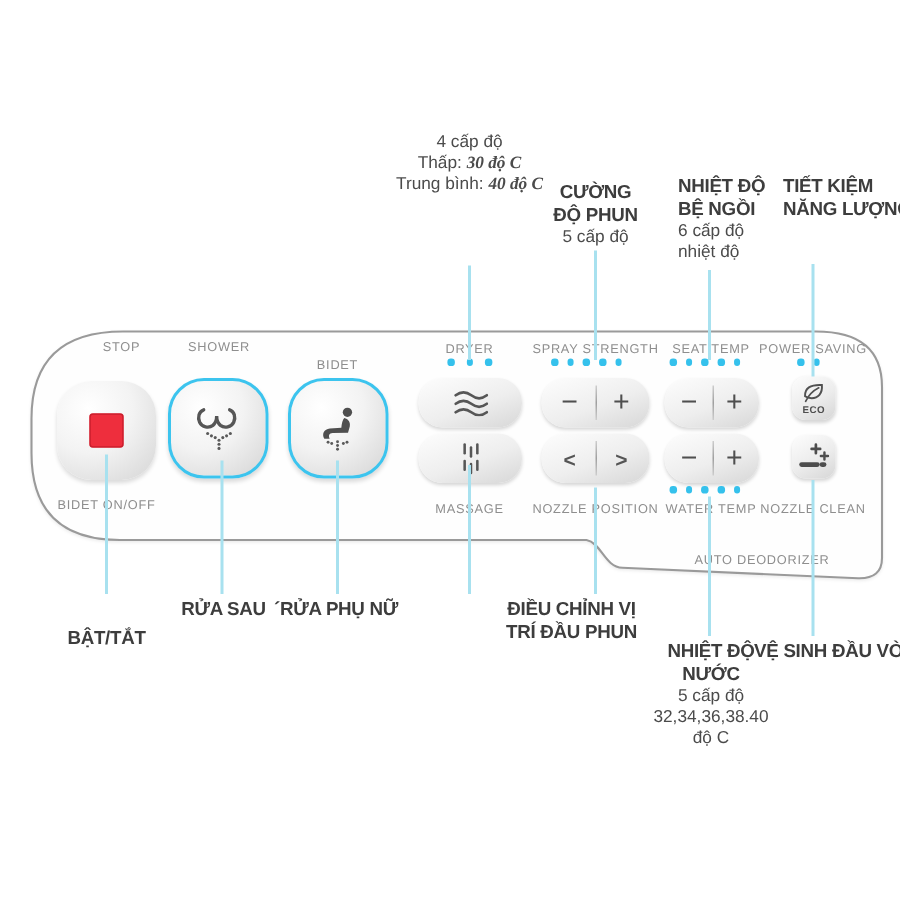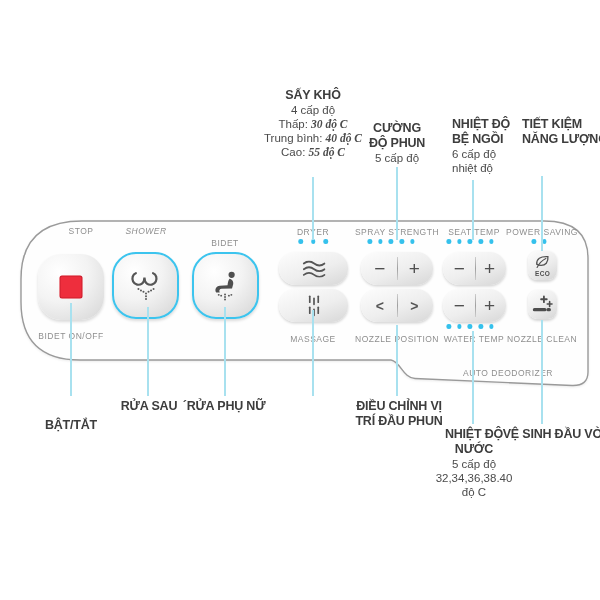--- a/index.html
+++ b/index.html
@@ -52,25 +52,23 @@
 </head>
 <body>
 
 <div class="stage">
 
   <svg id="panel-svg" width="600" height="600" viewBox="0 0 600 600">
     <path d="M82 221 H544 Q588 221 588 258 V372 Q588 386 572 385.5 L415 378.5 C403 378 401 362 391 360 L80 360 Q21 360 21 302 V279 Q21 221 82 221 Z" fill="#fefefe" stroke="#9a9a9a" stroke-width="1.4" style="filter:drop-shadow(0 1px 1px rgba(0,0,0,0.08));"></path>
   </svg>
 
   <div class="ann centered" style="left:313px;top:88px;">
-    <div class="ann-title">SẤY KHÔ</div>
     <div class="ann-sub">4 cấp độ</div>
     <div class="ann-sub"><span>Thấp: </span><span class="val">30 độ C</span></div>
     <div class="ann-sub"><span>Trung bình: </span><span class="val">40 độ C</span></div>
-    <div class="ann-sub"><span>Cao: </span><span class="val">55 độ C</span></div>
   </div>
 
   <div class="ann centered" style="left:397px;top:121px;">
     <div class="ann-title">CƯỜNG</div>
     <div class="ann-title">ĐỘ PHUN</div>
     <div class="ann-sub">5 cấp độ</div>
   </div>
 
   <div class="ann" style="left:452px;top:117px;">
     <div class="ann-title">NHIỆT ĐỘ</div>
@@ -78,21 +76,21 @@
     <div class="ann-sub">6 cấp độ</div>
     <div class="ann-sub">nhiệt độ</div>
   </div>
 
   <div class="ann" style="left:522px;top:117px;">
     <div class="ann-title">TIẾT KIỆM</div>
     <div class="ann-title">NĂNG LƯỢNG</div>
   </div>
 
   <div class="plabel" style="left:81px;top:226px;">STOP</div>
-  <div class="plabel" style="left:146px;top:226px;font-style:italic;">SHOWER</div>
+  <div class="plabel" style="left:146px;top:226px;">SHOWER</div>
   <div class="plabel" style="left:225px;top:238px;">BIDET</div>
   <div class="plabel" style="left:313px;top:227px;">DRYER</div>
   <div class="plabel" style="left:397px;top:227px;">SPRAY STRENGTH</div>
   <div class="plabel" style="left:474px;top:227px;">SEAT TEMP</div>
   <div class="plabel" style="left:542px;top:227px;">POWER SAVING</div>
   <div class="plabel" style="left:71px;top:331px;">BIDET ON/OFF</div>
   <div class="plabel" style="left:313px;top:334px;">MASSAGE</div>
   <div class="plabel" style="left:397px;top:334px;">NOZZLE POSITION</div>
   <div class="plabel" style="left:474px;top:334px;">WATER TEMP</div>
   <div class="plabel" style="left:542px;top:334px;">NOZZLE CLEAN</div>
@@ -246,21 +244,21 @@
 
   <div class="ann centered" style="left:71px;top:399px;margin-top:19px;">
     <div class="ann-title">BẬT/TẮT</div>
   </div>
   <div class="ann centered" style="left:149px;top:399px;">
     <div class="ann-title">RỬA SAU</div>
   </div>
   <div class="ann centered" style="left:224px;top:399px;">
     <div class="ann-title">´RỬA PHỤ NỮ</div>
   </div>
-  <div class="ann centered" style="left:399px;top:399px;">
+  <div class="ann centered" style="left:381px;top:399px;">
     <div class="ann-title">ĐIỀU CHỈNH VỊ</div>
     <div class="ann-title">TRÍ ĐẦU PHUN</div>
   </div>
   <div class="ann centered" style="left:474px;top:427px;">
     <div class="ann-title">NHIỆT ĐỘ</div>
     <div class="ann-title">NƯỚC</div>
     <div class="ann-sub">5 cấp độ</div>
     <div class="ann-sub">32,34,36,38.40</div>
     <div class="ann-sub">độ C</div>
   </div>

